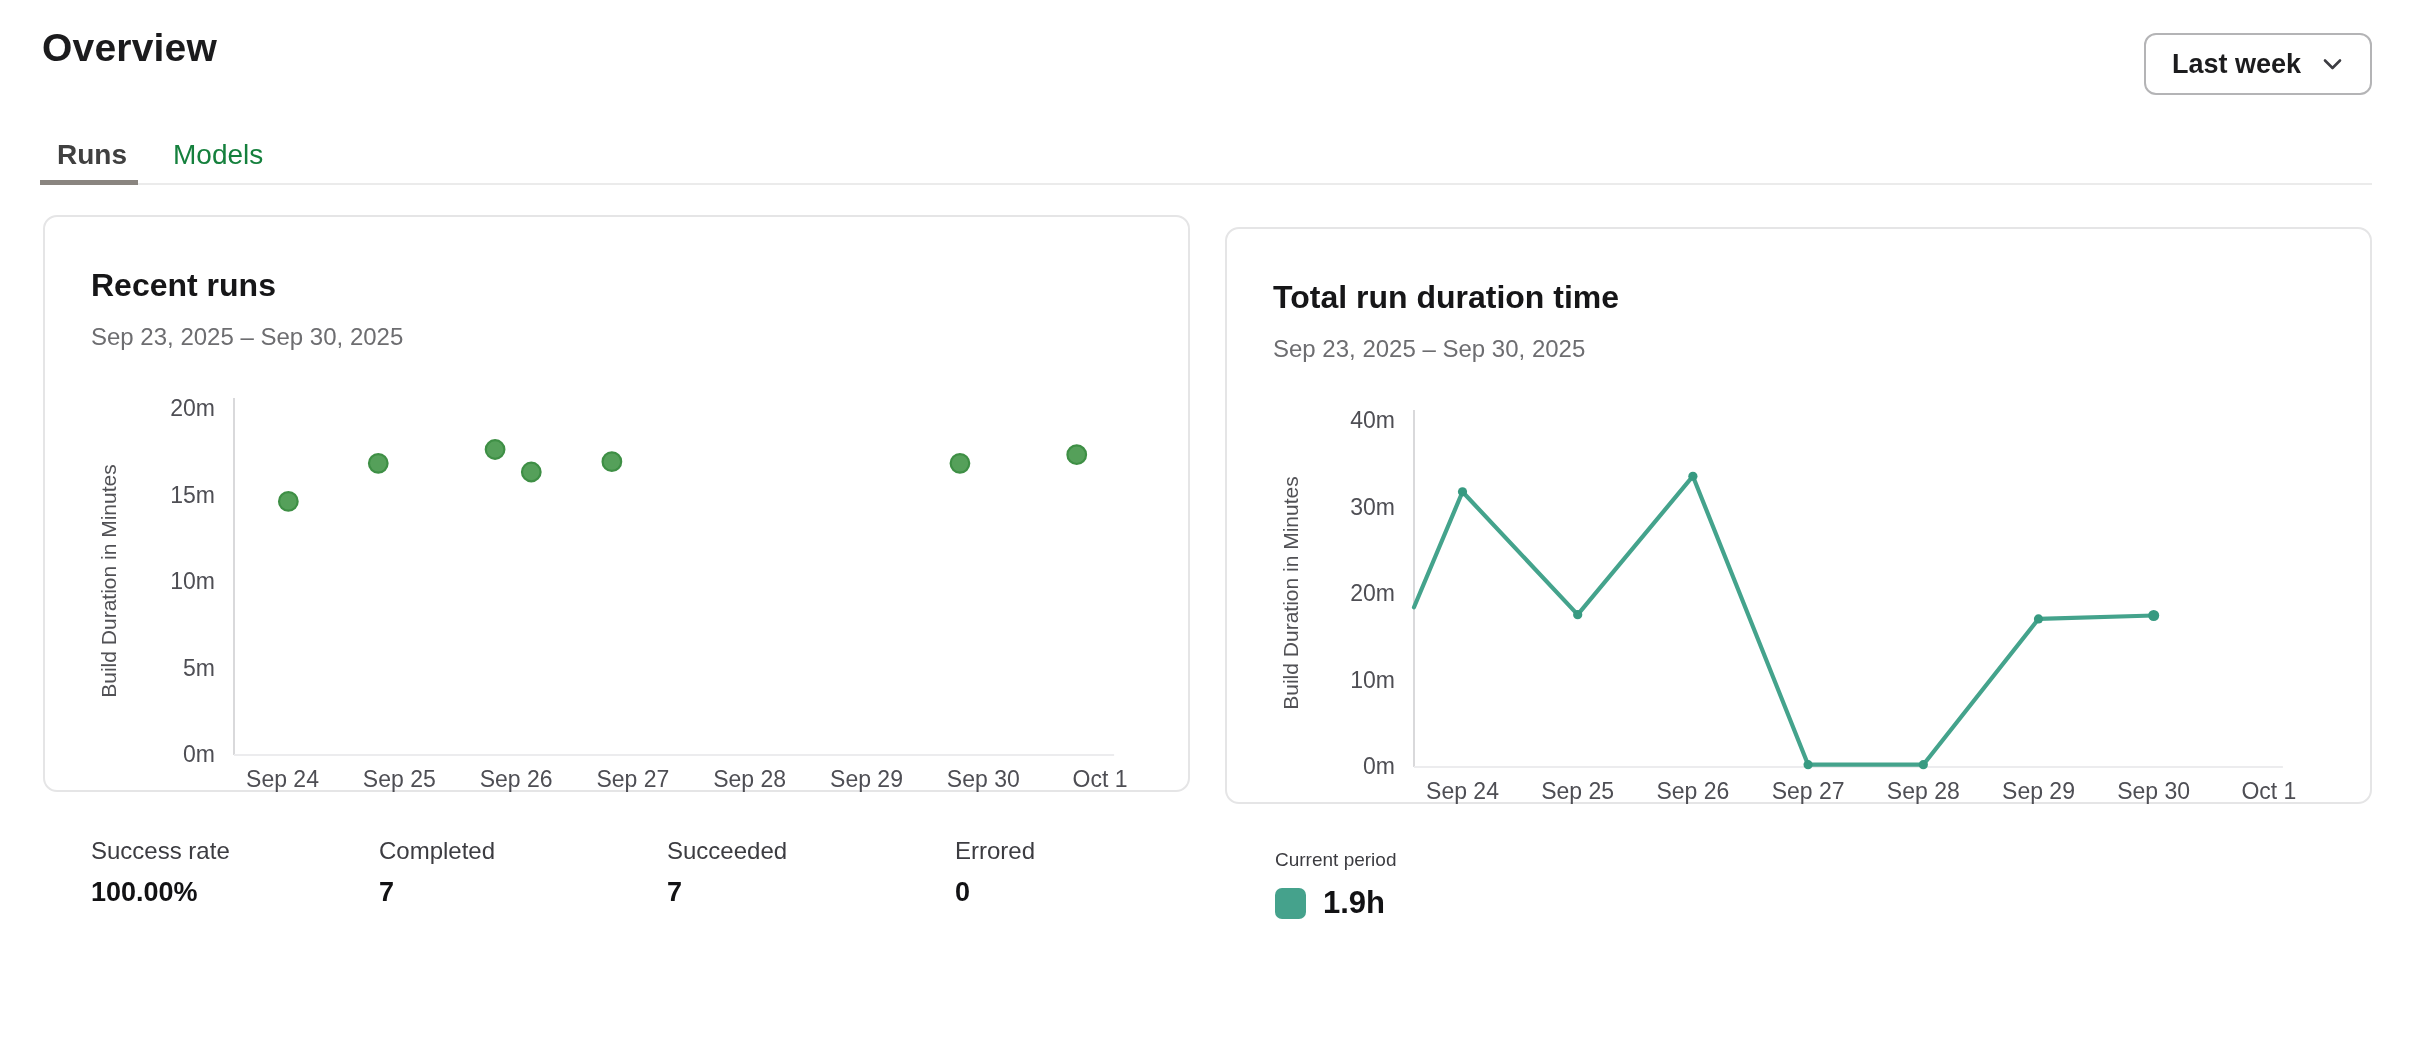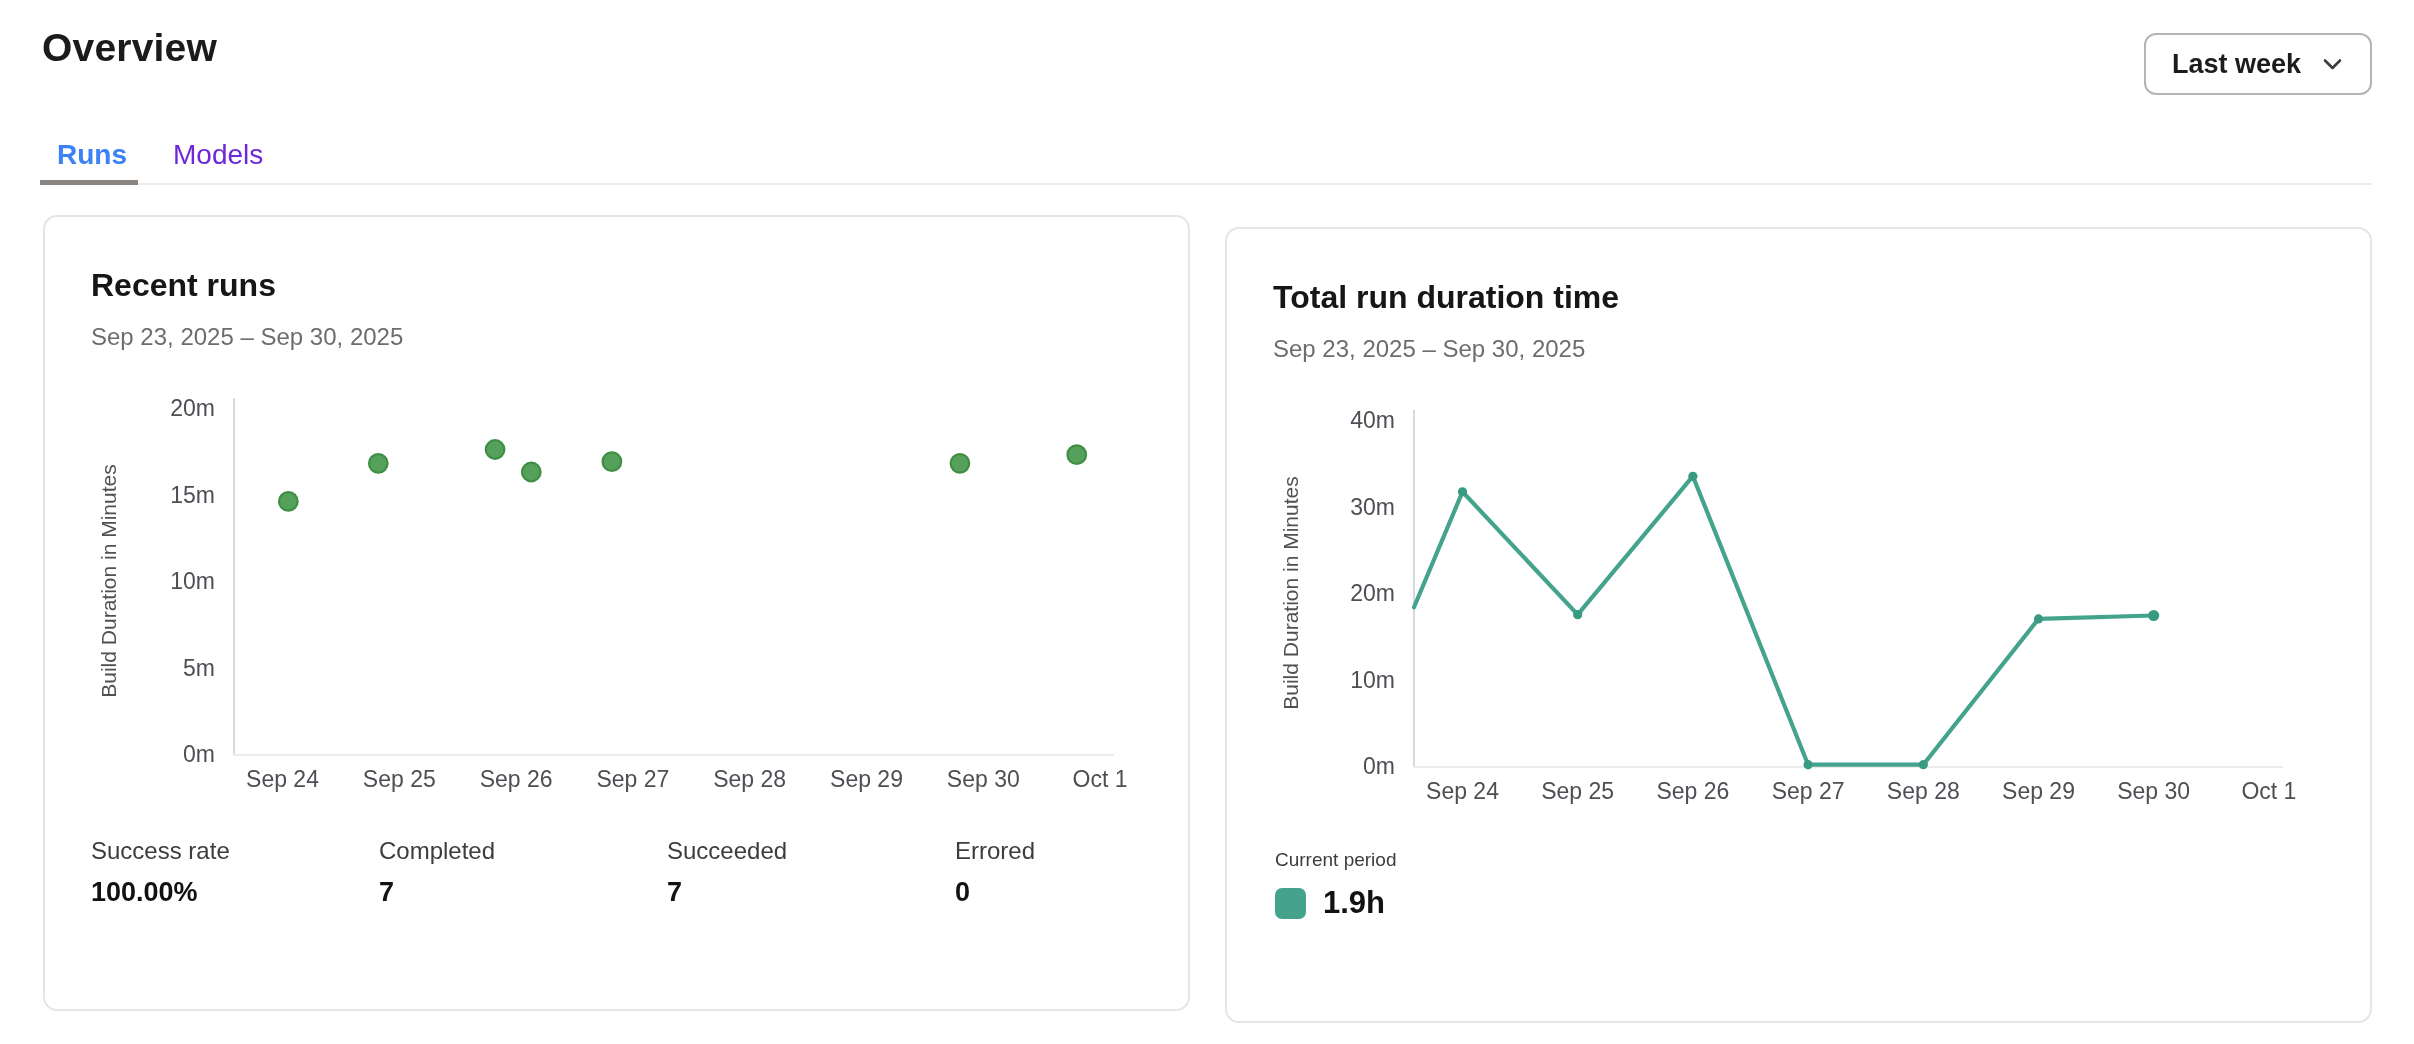--- a/index.html
+++ b/index.html
@@ -8,26 +8,26 @@
 
   .page-title{position:absolute;left:42px;top:26px;font-size:39px;font-weight:700;color:#1b1b1d;letter-spacing:.2px;}
 
   .period-btn{position:absolute;top:33px;right:42px;height:62px;display:flex;align-items:center;gap:20px;
     padding:0 26px;background:#fff;border:2px solid #b4b4b6;border-radius:12px;cursor:pointer;
     font-family:inherit;font-size:27px;font-weight:600;color:#1c1c1e;}
   .period-btn svg{display:block;}
 
   .tabs{position:absolute;left:40px;top:132px;display:flex;gap:12px;}
   .tab{padding:0 17px;height:46px;line-height:46px;font-size:28px;cursor:pointer;}
-  .tab.active{color:#3b82f6;font-weight:600;}
-  .tab.inactive{color:#6d28d9;font-weight:400;}
+  .tab.active{color:#404040;font-weight:600;}
+  .tab.inactive{color:#15803d;font-weight:400;}
   .tabs-divider{position:absolute;left:42px;top:183px;width:2330px;height:2px;background:#ebebeb;}
   .tabs-active-bar{position:absolute;left:40px;top:180px;width:98px;height:5px;background:#8a8580;}
 
-  .card{position:absolute;top:215px;width:1147px;height:796px;background:#fff;border:2px solid #e5e5e6;
+  .card{position:absolute;top:215px;width:1147px;height:577px;background:#fff;border:2px solid #e5e5e6;
     border-radius:14px;box-sizing:border-box;}
   .card.left{left:43px;}
   .card.right{left:1225px;margin-top:12px;}
   .card-title{position:absolute;left:46px;top:50px;font-size:32px;font-weight:700;color:#161618;}
   .date-range{position:absolute;left:46px;top:106px;font-size:24px;color:#6d6d70;}
 
   .ylabel{position:absolute;left:64px;top:364px;transform:translate(-50%,-50%) rotate(-90deg);
     font-size:21px;color:#515155;white-space:nowrap;}
   svg.chart{position:absolute;left:0;top:165px;}
   svg.chart text{font-family:"Liberation Sans","DejaVu Sans",sans-serif;font-size:23px;fill:#4e4e54;}

